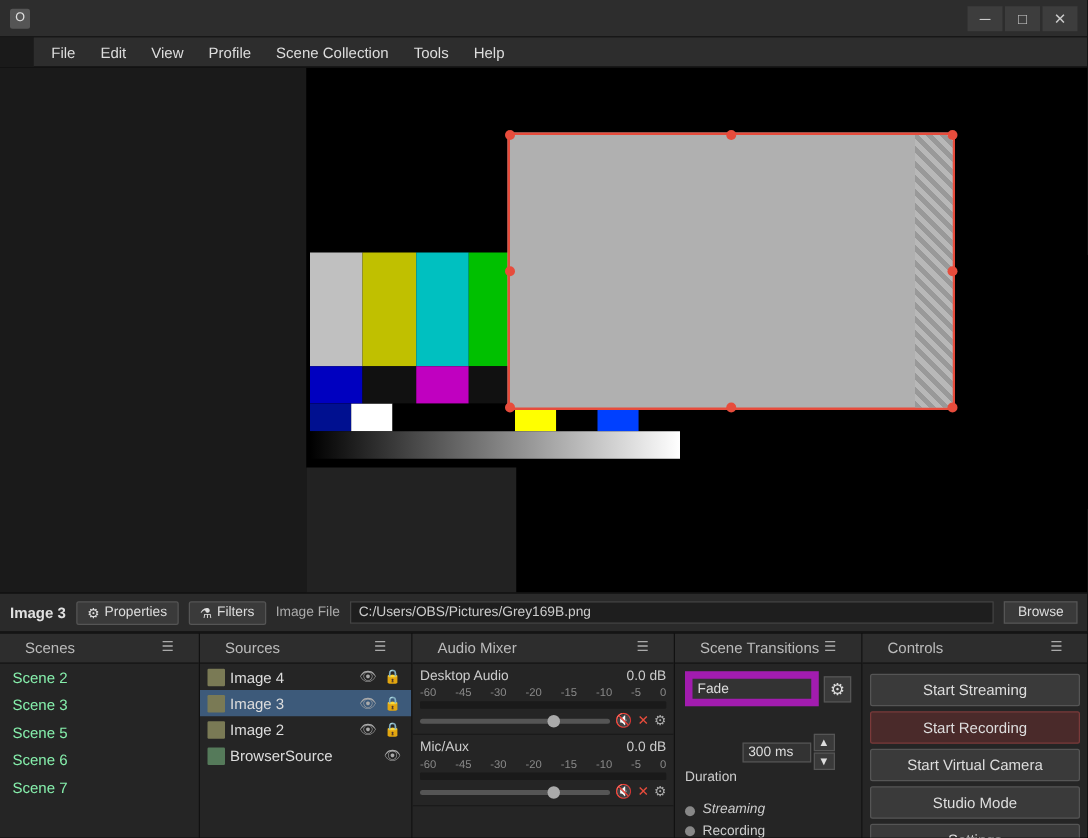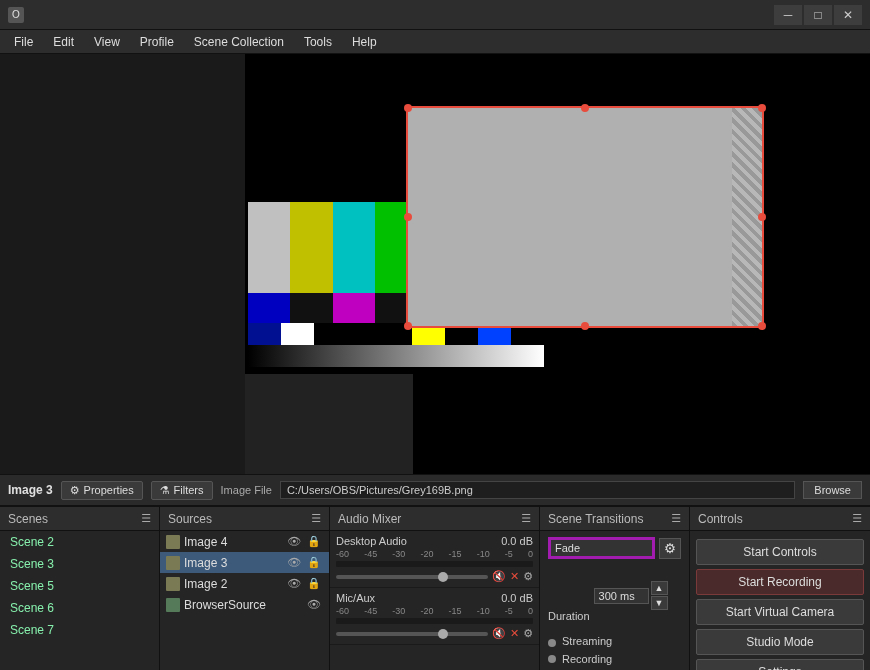--- a/index.html
+++ b/index.html
@@ -25,20 +25,21 @@
     }
 
     
     .menu-bar {
       height: 24px;
       background: #2d2d2d;
       display: flex;
       align-items: center;
       padding: 0 4px;
       border-bottom: 1px solid #111;
+      margin-left: 27px;
     }
     .menu-item {
       padding: 2px 10px;
       cursor: pointer;
       color: #ddd;
       font-size: 12px;
     }
 
     
     .preview-area {
@@ -73,25 +74,24 @@
     .panels-row {
       display: flex;
       height: 190px;
       border-top: 1px solid #111;
     }
 
     
     .panel { display: flex; flex-direction: column; border-right: 1px solid #111; }
     .panel-header {
       background: #2d2d2d;
-      padding: 4px 8px;
+      padding: 4px 20px;
       font-size: 12px;
       color: #bbb;
       display: flex;
-      align-items: center;
       justify-content: space-between;
       border-bottom: 1px solid #111;
       min-height: 24px;
     }
     .panel-body { flex: 1; overflow: hidden; background: #252525; }
 
     
     .scenes-panel { width: 160px; }
     .panel-list { list-style: none; }
     .panel-list-item {
@@ -125,21 +125,21 @@
     .audio-meter-fill { height: 100%; background: linear-gradient(to right, #2a7a2a 0%, #7a7a2a 70%, #7a2a2a 100%); }
     .audio-controls-row { display: flex; align-items: center; gap: 4px; }
     .audio-slider { flex: 1; height: 4px; background: #555; border-radius: 2px; position: relative; }
     .audio-slider-thumb { width: 10px; height: 10px; background: #aaa; border-radius: 50%; position: absolute; top: -3px; left: 70%; transform: translateX(-50%); }
     .audio-icon-btn { background: none; border: none; cursor: pointer; color: #aaa; font-size: 11px; }
 
     
     .transitions-panel { width: 150px; }
     .transition-row { display: flex; align-items: center; gap: 4px; padding: 6px 8px; }
     .transition-select {
-      flex: 1; background: #333; border: 3px solid #a21caf; color: #ddd;
+      flex: 1; background: #333; border: 6px solid #a21caf; color: #ddd;
       font-size: 11px; padding: 2px 4px; appearance: none;
     }
     .transition-duration { display: flex; align-items: center; gap: 4px; padding: 4px 8px; }
     .transition-dur-label { font-size: 11px; color: #ccc; margin-top: 41px; }
     .transition-dur-value { background: #333; border: 1px solid #555; color: #ddd; font-size: 11px; padding: 1px 4px; width: 55px; }
 
     
     .controls-panel { flex: 1; }
     .controls-btn {
       display: block; width: calc(100% - 12px); margin: 4px 6px;
@@ -440,39 +440,39 @@
         <div style="display:flex;align-items:center;gap:2px;">
           <input class="transition-dur-value" type="text" value="300 ms" style="">
           <div style="display:flex;flex-direction:column;gap:1px;">
             <button style="background:#3a3a3a;border:1px solid #555;color:#ddd;font-size:9px;padding:1px 3px;cursor:pointer;">▲</button>
             <button style="background:#3a3a3a;border:1px solid #555;color:#ddd;font-size:9px;padding:1px 3px;cursor:pointer;">▼</button>
           </div>
         </div>
       </div>
 
       <div style="padding:6px 8px;">
-        <div style="display:flex;align-items:flex-end;gap:6px;padding:3px 0;">
+        <div style="display:flex;align-items:flex-end;gap:6px;padding:3px 0;font-style:italic;">
           <div style="width:8px;height:8px;border-radius:50%;background:#888;"></div>
           <span style="font-size:11px;color:#ccc;">Streaming</span>
         </div>
         <div style="display:flex;align-items:center;gap:6px;padding:3px 0;">
           <div style="width:8px;height:8px;border-radius:50%;background:#888;"></div>
           <span style="font-size:11px;color:#ccc;">Recording</span>
         </div>
       </div>
     </div>
   </div>
 
   <div class="panel controls-panel" style="border-right:none;">
     <div class="panel-header">
       <span>Controls</span>
       <span class="panel-header-icon">☰</span>
     </div>
     <div class="panel-body" style="padding:4px 0;">
-      <button class="controls-btn">Start Controls</button>
+      <button class="controls-btn">Start Streaming</button>
       <button class="controls-btn recording">Start Recording</button>
       <button class="controls-btn">Start Virtual Camera</button>
       <button class="controls-btn">Studio Mode</button>
       <button class="controls-btn">Settings</button>
 
     </div>
   </div>
 
 </div>
 

